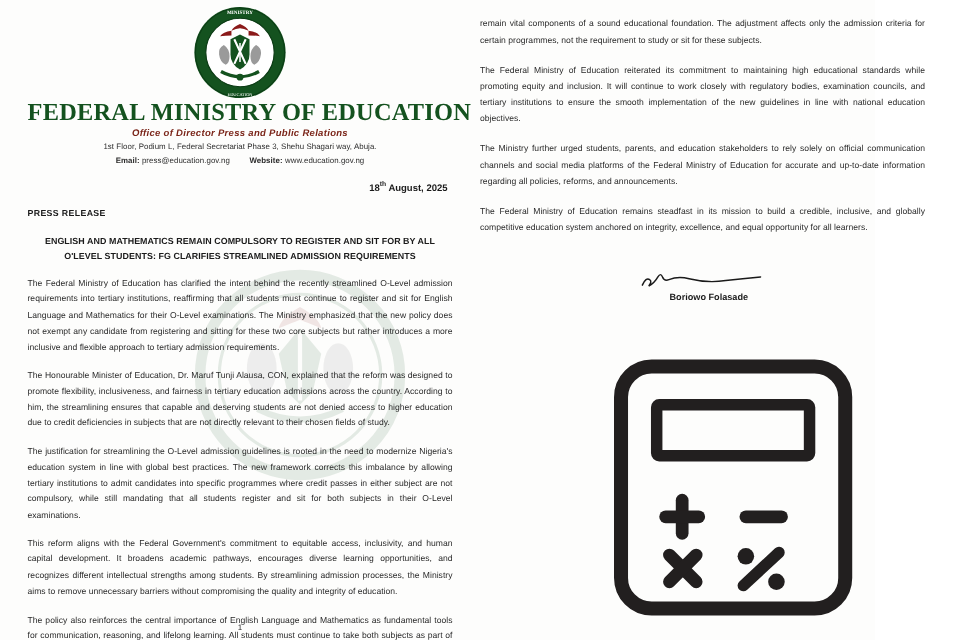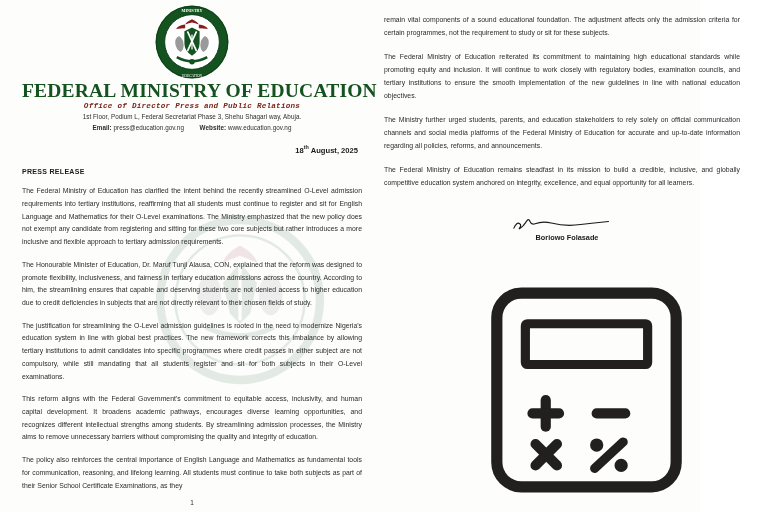--- a/index.html
+++ b/index.html
@@ -41,21 +41,21 @@
   .org-name {
     font-family: "Liberation Serif", serif;
     font-weight: bold;
     font-size: 19.5px;
     letter-spacing: 0.2px;
     color: #14521f;
     line-height: 1.05;
     white-space: nowrap;
   }
   .org-sub {
-    font-family: Liberation Mono, monospace;
+    font-family: Liberation Sans, sans-serif;
     font-style: italic;
     font-weight: bold;
     font-size: 7.6px;
     color: #7a2418;
     letter-spacing: 0.25px;
     margin-top: 1px;
   }
   .org-addr {
     font-size: 6.3px;
     color: #2c2c2c;
@@ -204,20 +204,21 @@
         <b>Website:</b>
         <span>www.education.gov.ng</span>
       </div>
     </div>
 
     <div class="date-line">
       <span>18</span><sup>th</sup><span> August, 2025</span>
     </div>
 
     <div class="pr-label">PRESS RELEASE</div>
+    <div class="pr-title">ENGLISH AND MATHEMATICS REMAIN COMPULSORY TO REGISTER AND SIT FOR BY ALL O'LEVEL STUDENTS: FG CLARIFIES STREAMLINED ADMISSION REQUIREMENTS</div>
 
     <div class="body-p">The Federal Ministry of Education has clarified the intent behind the recently streamlined O-Level admission requirements into tertiary institutions, reaffirming that all students must continue to register and sit for English Language and Mathematics for their O-Level examinations. The Ministry emphasized that the new policy does not exempt any candidate from registering and sitting for these two core subjects but rather introduces a more inclusive and flexible approach to tertiary admission requirements.</div>
     <div class="body-p">The Honourable Minister of Education, Dr. Maruf Tunji Alausa, CON, explained that the reform was designed to promote flexibility, inclusiveness, and fairness in tertiary education admissions across the country. According to him, the streamlining ensures that capable and deserving students are not denied access to higher education due to credit deficiencies in subjects that are not directly relevant to their chosen fields of study.</div>
     <div class="body-p">The justification for streamlining the O-Level admission guidelines is rooted in the need to modernize Nigeria's education system in line with global best practices. The new framework corrects this imbalance by allowing tertiary institutions to admit candidates into specific programmes where credit passes in either subject are not compulsory, while still mandating that all students register and sit for both subjects in their O-Level examinations.</div>
     <div class="body-p">This reform aligns with the Federal Government's commitment to equitable access, inclusivity, and human capital development. It broadens academic pathways, encourages diverse learning opportunities, and recognizes different intellectual strengths among students. By streamlining admission processes, the Ministry aims to remove unnecessary barriers without compromising the quality and integrity of education.</div>
     <div class="body-p">The policy also reinforces the central importance of English Language and Mathematics as fundamental tools for communication, reasoning, and lifelong learning. All students must continue to take both subjects as part of their Senior School Certificate Examinations, as they</div>
 
     <div class="page-num">1</div>
   </div>
 

